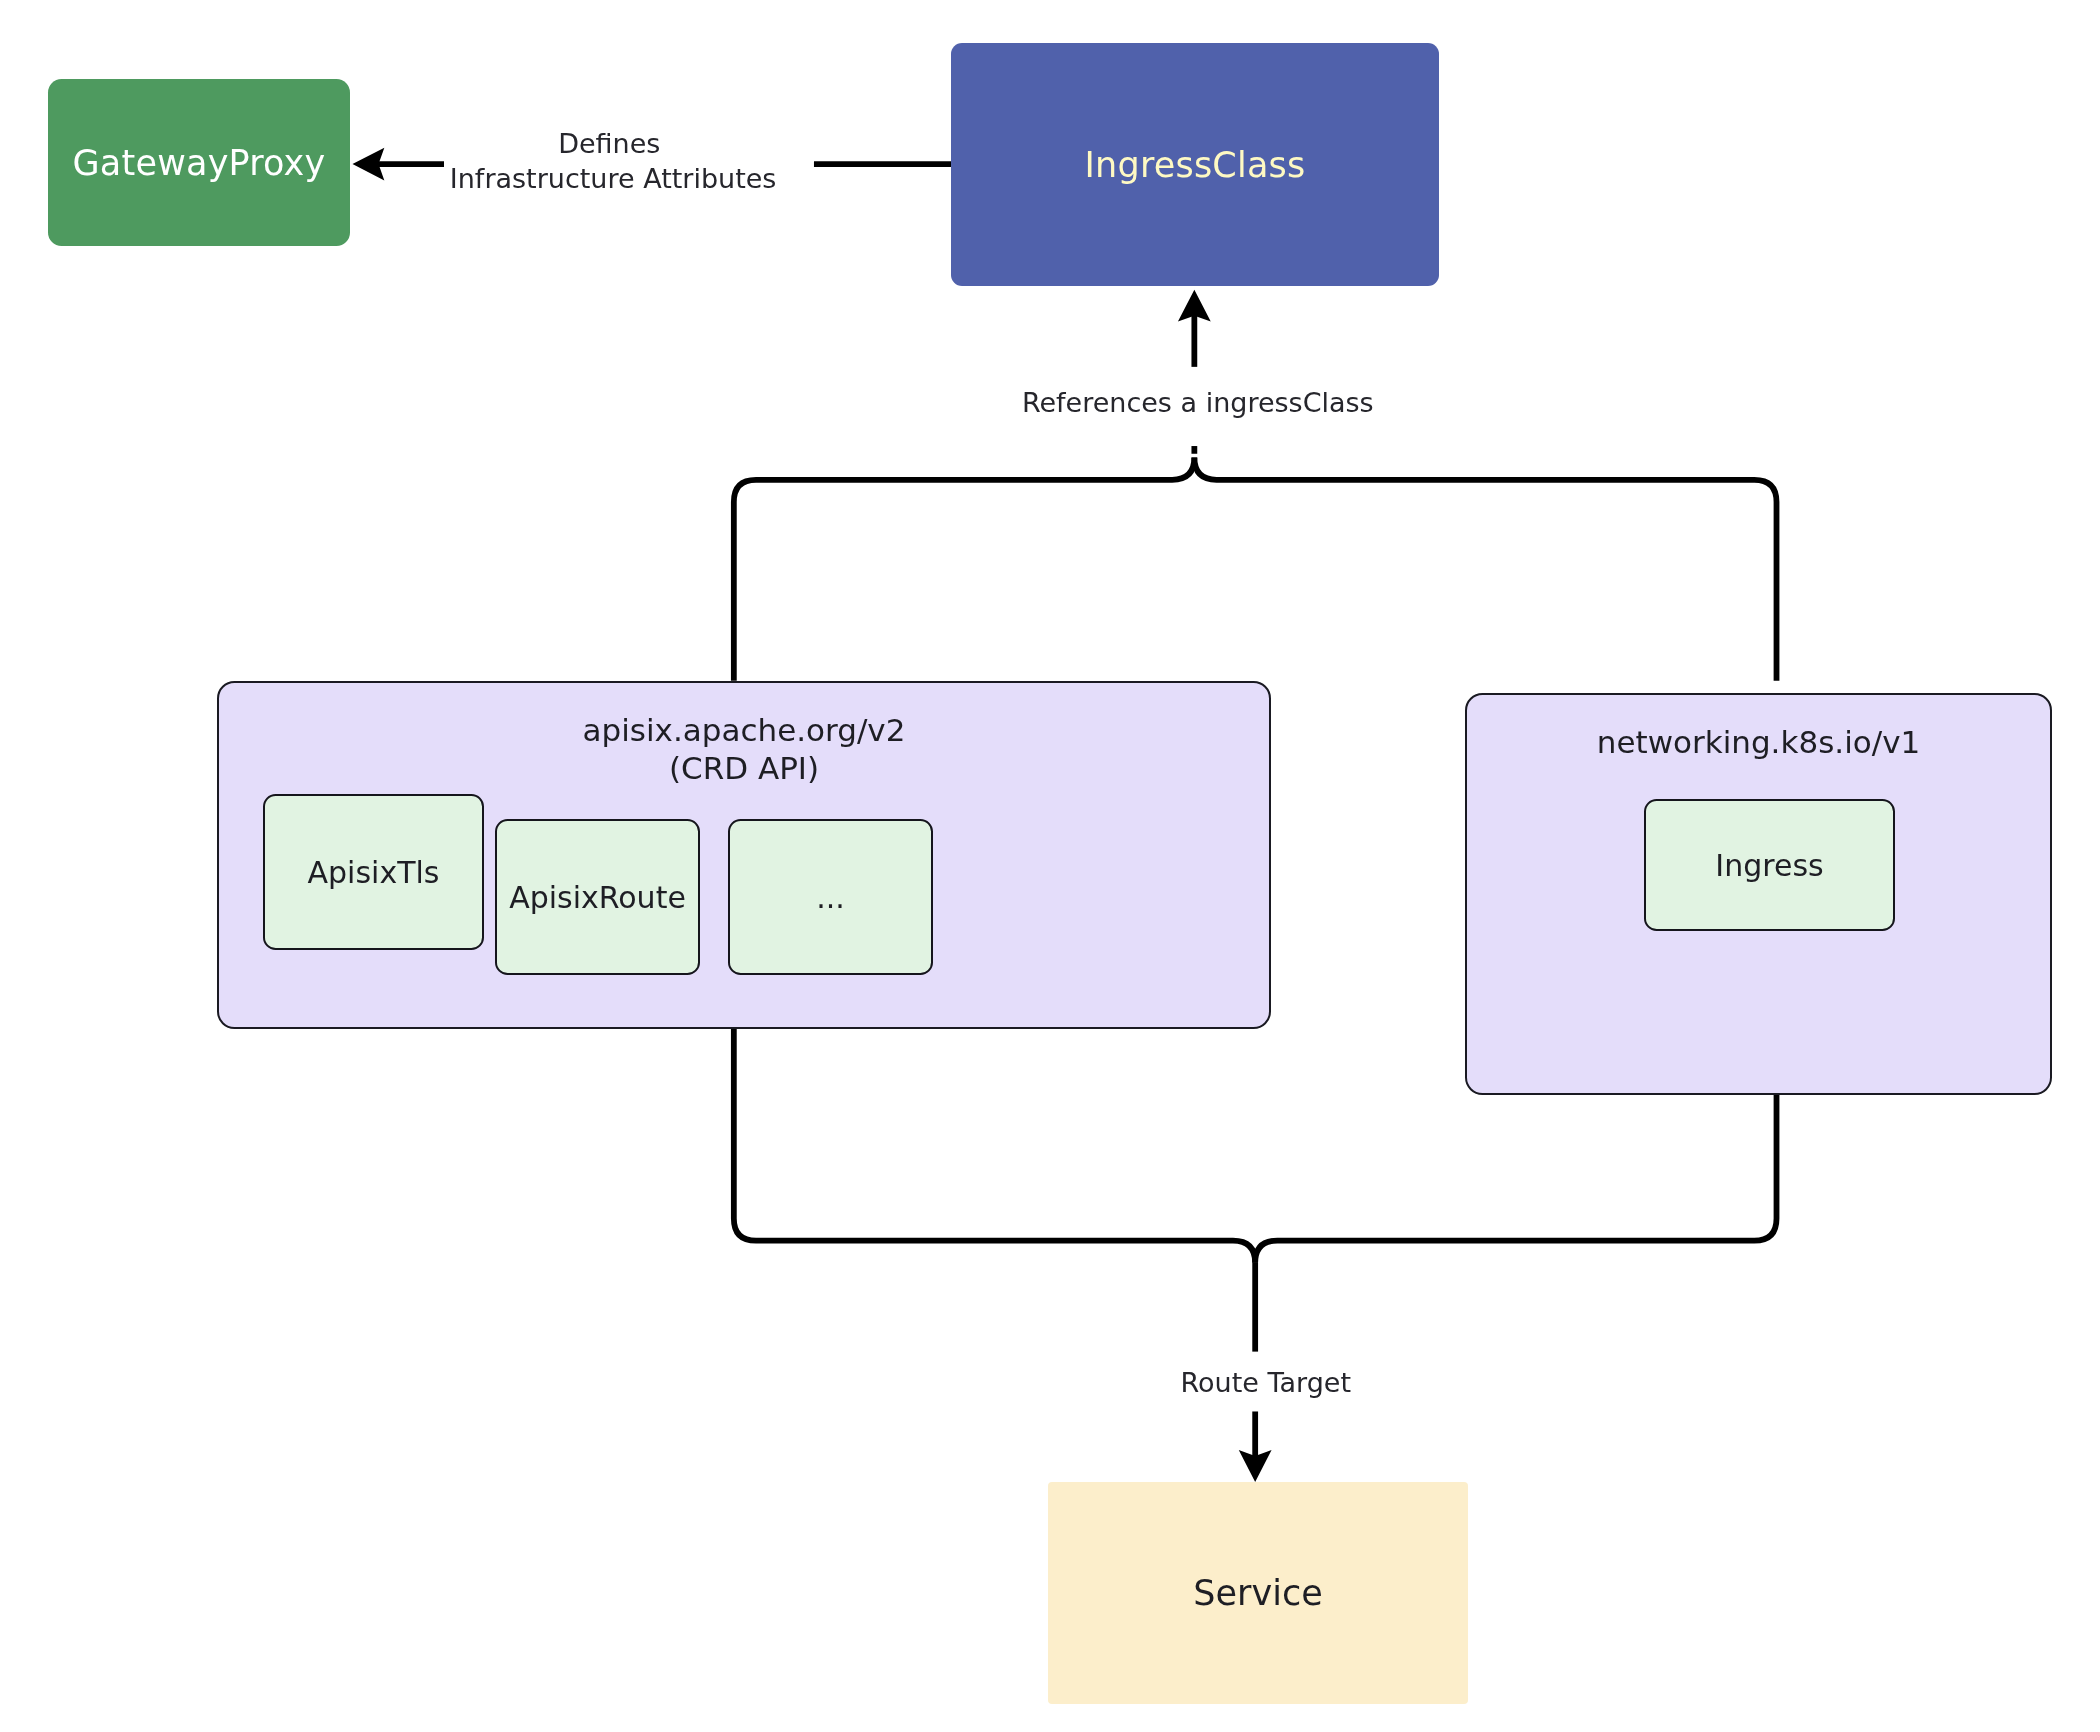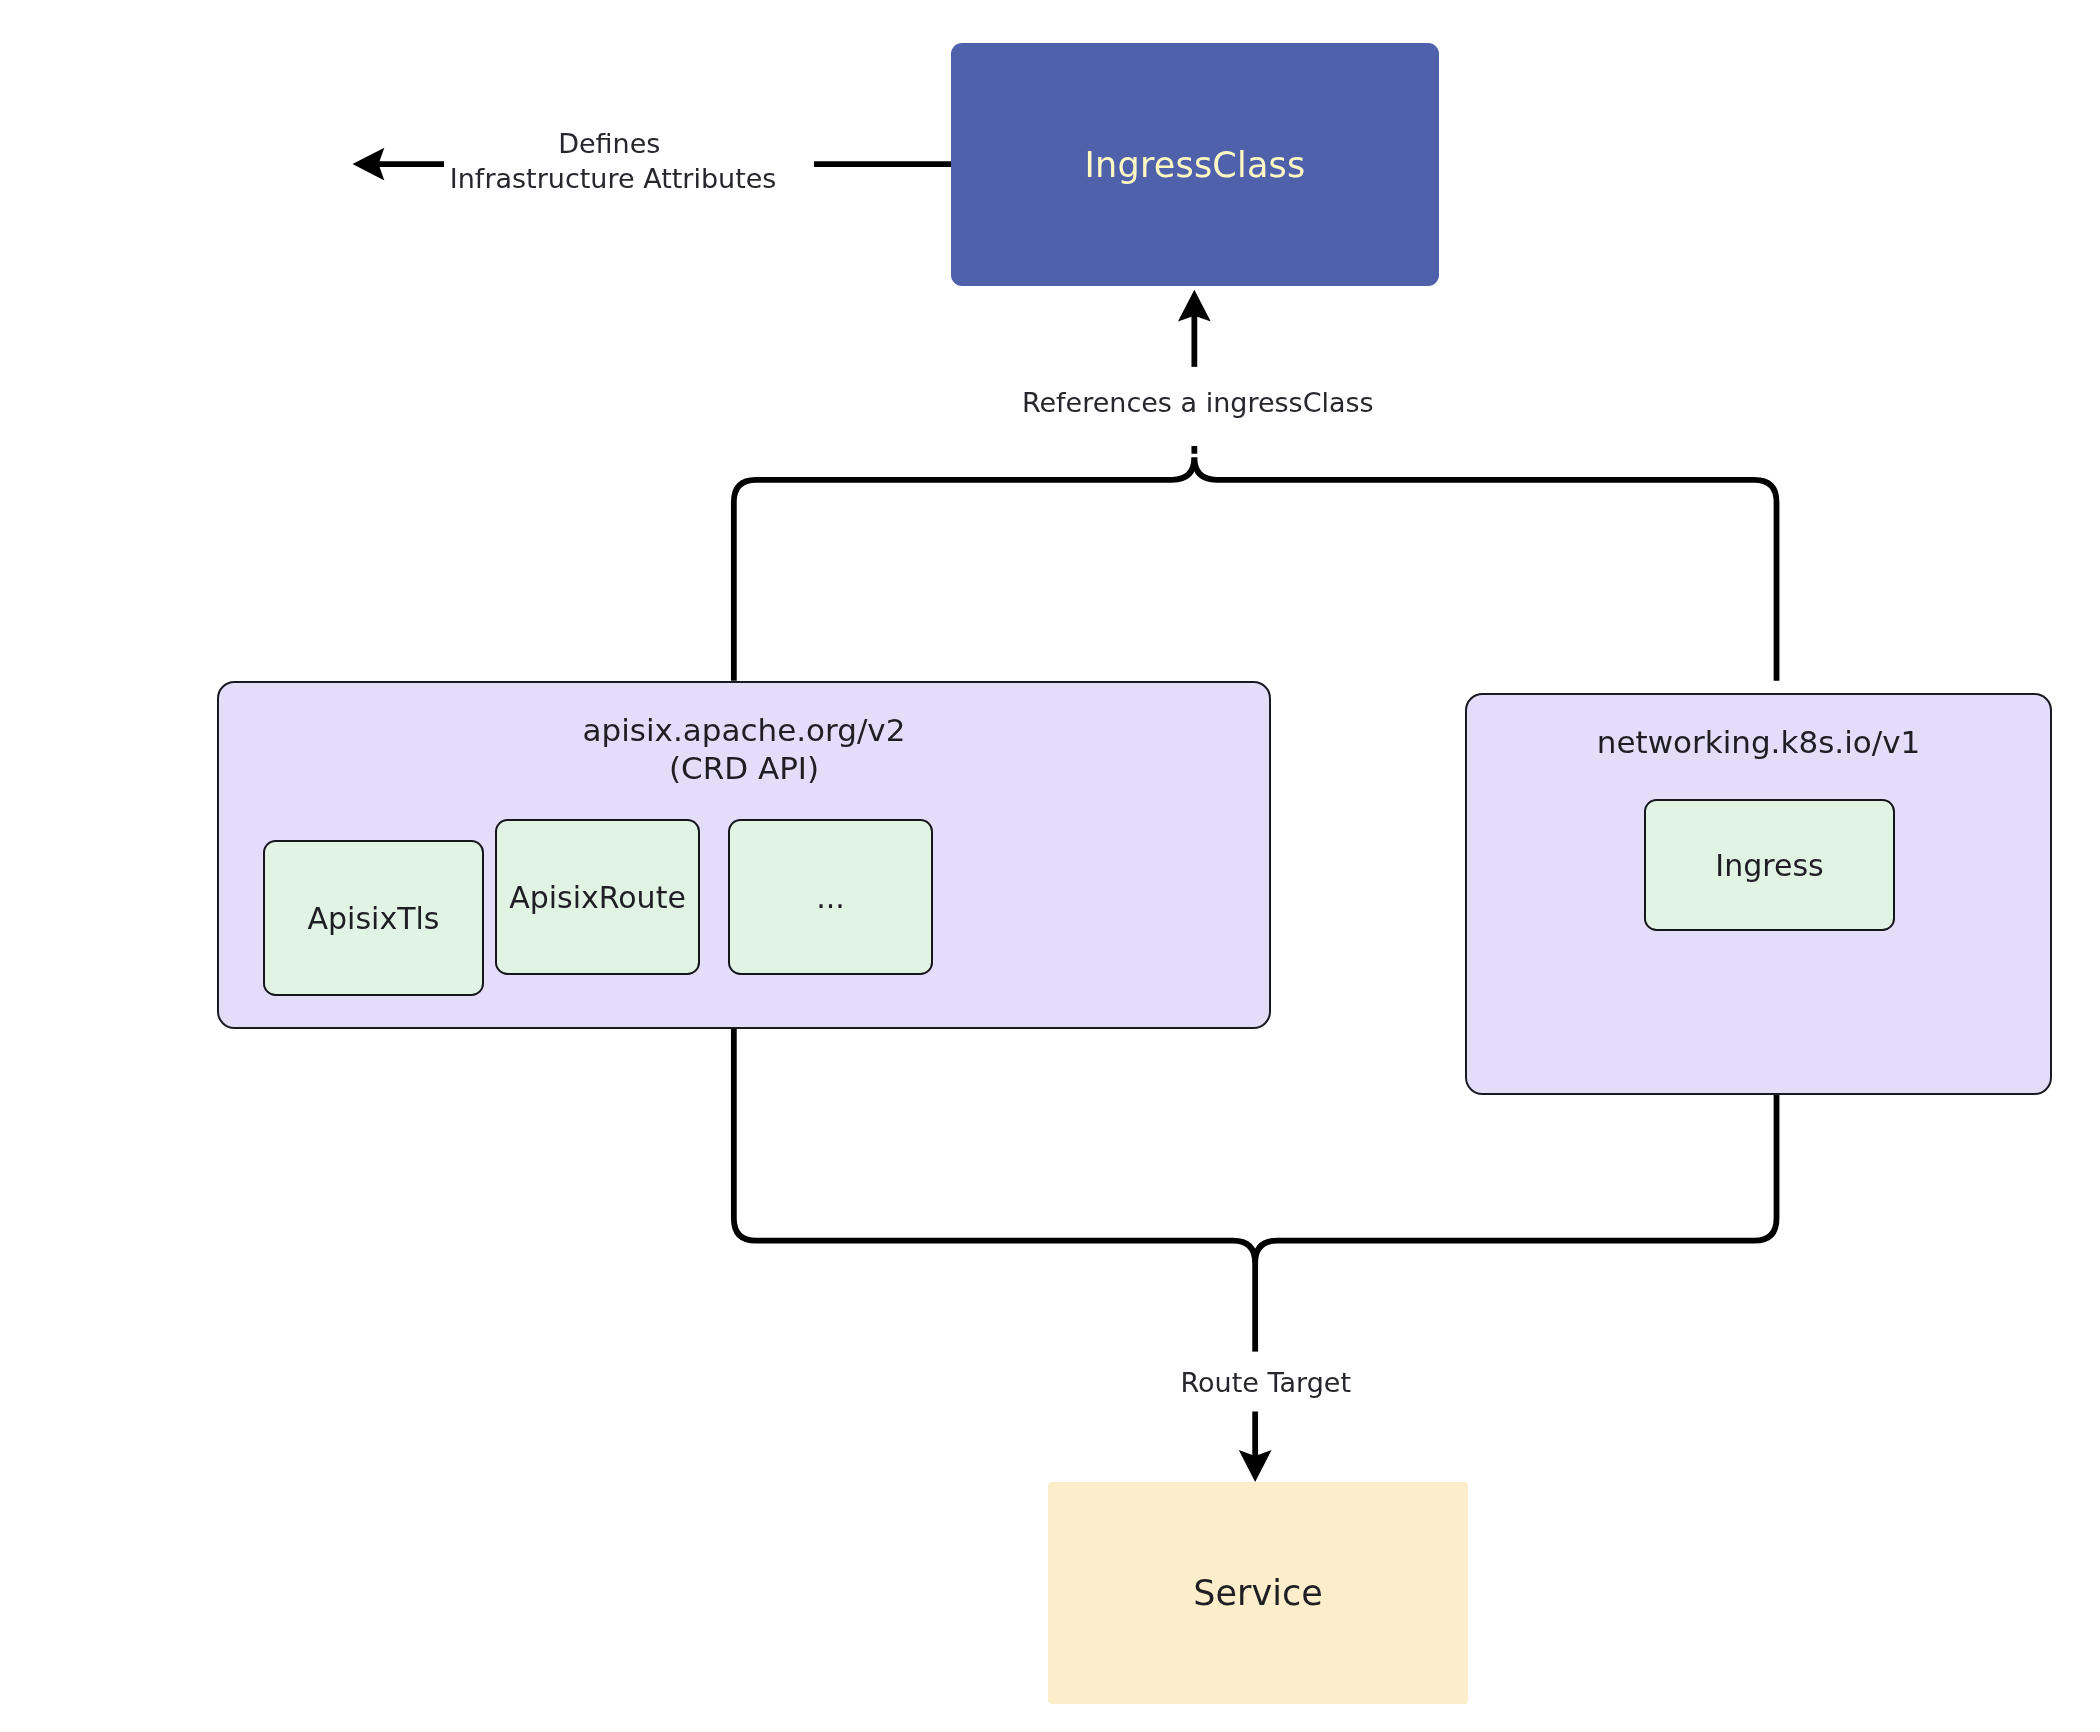--- a/index.html
+++ b/index.html
@@ -76,21 +76,21 @@
     background: #e1f3e2;
     border: 2.9px solid #15151c;
     border-radius: 12.6px;
     display: flex;
     align-items: center;
     justify-content: center;
     color: #1e1e24;
     font-size: 30px;
     text-align: center;
   }
-  #kind-apisixtls   { left: 263px; top: 840px; width: 221px; height: 156px; }
+  #kind-apisixtls   { left: 263px; top: 794px; width: 221px; height: 156px; }
   #kind-apisixroute { left: 495px; top: 819px; width: 205px; height: 156px; }
   #kind-ellipsis    { left: 728px; top: 819px; width: 205px; height: 156px; }
   #kind-ingress     { left: 1644px; top: 799px; width: 251px; height: 132px; }
 
   
   #node-service {
     left: 1048px; top: 1482px;
     width: 420px; height: 222px;
     background: #fceecb;
     border-radius: 4px;
@@ -165,20 +165,23 @@
       <path d="M 760 1010 L 760 1262 Q 760 1285 783 1285 L 1277 1285 Q 1300 1285 1300 1308"></path>
 
       <path d="M 1840 965 L 1840 1262 Q 1840 1285 1817 1285 L 1323 1285 Q 1300 1285 1300 1308"></path>
 
       <line x1="1300" y1="1308" x2="1300" y2="1400"></line>
       <line x1="1300" y1="1462" x2="1300" y2="1510"></line>
       <path class="arrowhead" d="M 1300 1535 L 1283 1502 L 1300 1508 L 1317 1502 Z"></path>
     </g>
   </svg>
 
+  <div class="node" id="node-gatewayproxy">
+    <span>GatewayProxy</span>
+  </div>
 
   <div class="node" id="node-ingressclass">
     <span>IngressClass</span>
   </div>
 
   <div class="group-box" id="group-crd">
     <div class="group-title">
       <div>apisix.apache.org/v2</div>
       <div>(CRD API)</div>
     </div>

